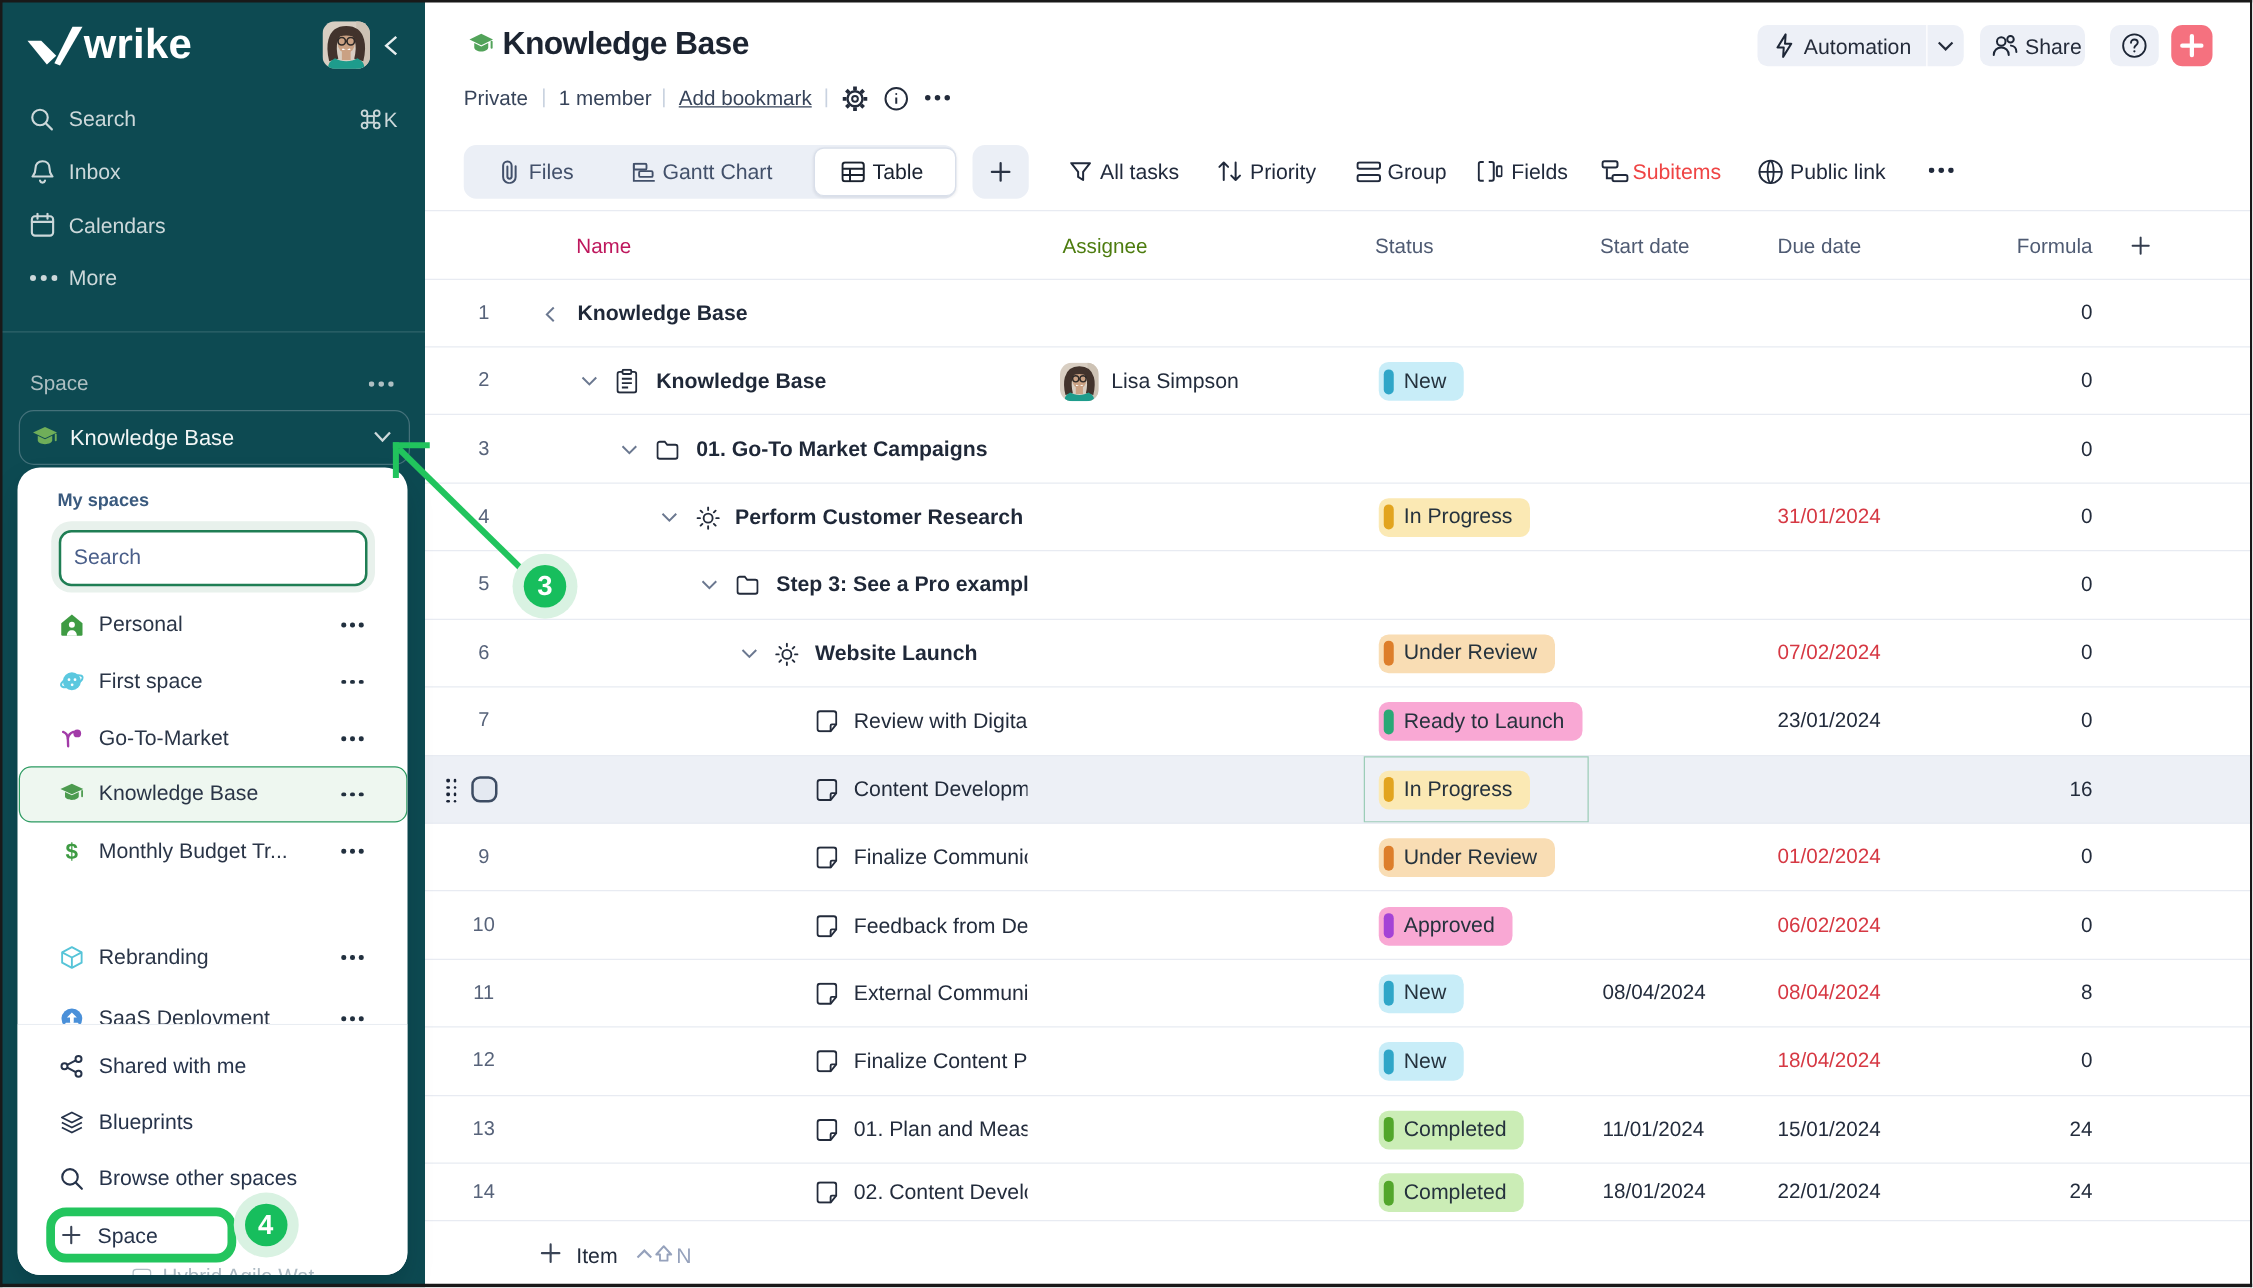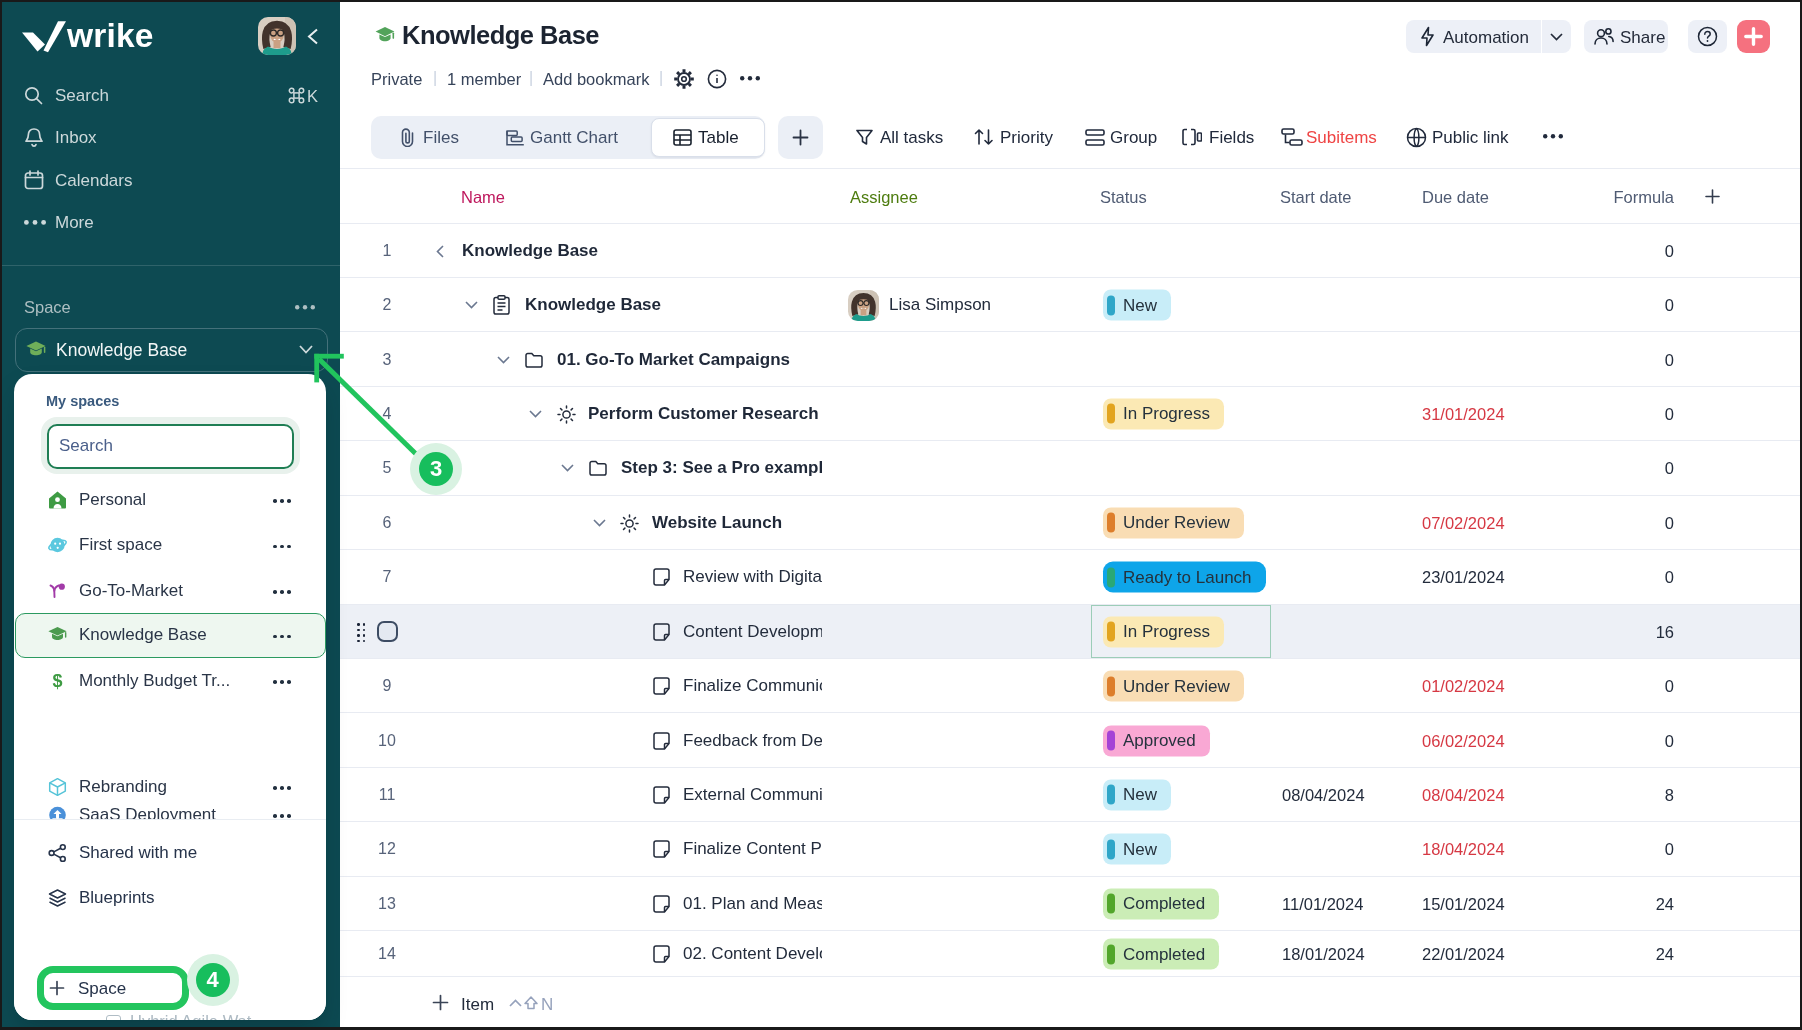--- a/index.html
+++ b/index.html
@@ -33,21 +33,21 @@
     <path d="M10 1 L19.4 5.6 L10 10.2 L0.6 5.6 Z" fill="#52a35a"></path>
     <path d="M4.4 8.4 v3.6 c0 1.8 2.5 3.2 5.6 3.2 c3.1 0 5.6 -1.4 5.6 -3.2 v-3.6 l-5.6 2.7 Z" fill="#52a35a"></path>
     <path d="M18.3 7.3 v4.8" stroke="#52a35a" stroke-width="1.6" stroke-linecap="round"></path>
   </svg>
   <div class="abs" style="left:402px;top:21px;font-size:25.5px;font-weight:bold;color:#1c2431;letter-spacing:-0.5px;">Knowledge Base</div>
 
   <div class="abs" style="left:371px;top:70px;font-size:16.5px;color:#37445a;">Private</div>
   <div class="abs" style="left:433px;top:69px;font-size:16px;color:#c9d2e0;">|</div>
   <div class="abs" style="left:447px;top:70px;font-size:16.5px;color:#37445a;">1 member</div>
   <div class="abs" style="left:529px;top:69px;font-size:16px;color:#c9d2e0;">|</div>
-  <div class="abs" style="left:543px;top:70px;font-size:16.5px;color:#37445a;">Add bookmark</div>
+  <div class="abs" style="left:543px;top:70px;font-size:16.5px;color:#37445a;text-decoration:underline;">Add bookmark</div>
   <div class="abs" style="left:659px;top:69px;font-size:16px;color:#c9d2e0;">|</div>
   <svg class="abs" style="left:673px;top:68px;" width="22" height="22" viewBox="0 0 22 22" fill="none">
     <g stroke="#232b3b">
       <circle cx="11" cy="11" r="6" stroke-width="1.9"></circle>
       <circle cx="11" cy="11" r="2.3" stroke-width="1.6"></circle>
       <g stroke-width="3">
         <path d="M11 1.2 v3 M11 17.8 v3 M1.2 11 h3 M17.8 11 h3"></path>
         <path d="M4.1 4.1 l2.1 2.1 M15.8 15.8 l2.1 2.1 M17.9 4.1 l-2.1 2.1 M6.2 15.8 l-2.1 2.1"></path>
       </g>
     </g>
@@ -257,21 +257,21 @@
       <div class="dt red" style="left:1082px;">07/02/2024</div>
       <div class="fm">0</div>
     </div>
   <div class="row" style="top:549.1px;height:54.4px;">
       <div class="rnum">7</div>
       <svg class="abs" style="left:313px;top:50%;margin-top:-9px;" width="17" height="18" viewBox="0 0 17 18" fill="none" stroke="#232b3b" stroke-width="1.5">
         <path d="M1 3 a2 2 0 0 1 2-2 h11 a2 2 0 0 1 2 2 v8.5 L11.5 17 H3 a2 2 0 0 1 -2-2 Z"></path>
         <path d="M16 11.5 h-3.5 a1 1 0 0 0 -1 1 V17"></path>
       </svg>
       <div class="nm" style="left:343px;width:139px;">Review with Digital Team</div>
-      <div class="chip" style="background:#0ea5e9;border-radius:10px;"><span class="bar" style="background:#2aa876;"></span>Ready to Launch</div>
+      <div class="chip" style="background:#f9a8d4;"><span class="bar" style="background:#2aa876;"></span>Ready to Launch</div>
       <div class="dt" style="left:1082px;">23/01/2024</div>
       <div class="fm">0</div>
     </div>
   <div class="row" style="top:603.5px;height:54.4px;background:#edf0f6;">
       <i style="position:absolute;left:17.2px;top:18.8px;width:2.4px;height:2.4px;border-radius:50%;background:#1a2336;"></i>
       <i style="position:absolute;left:17.2px;top:24.3px;width:2.4px;height:2.4px;border-radius:50%;background:#1a2336;"></i>
       <i style="position:absolute;left:17.2px;top:29.7px;width:2.4px;height:2.4px;border-radius:50%;background:#1a2336;"></i>
       <i style="position:absolute;left:17.2px;top:35.1px;width:2.4px;height:2.4px;border-radius:50%;background:#1a2336;"></i>
       <i style="position:absolute;left:22.7px;top:18.8px;width:2.4px;height:2.4px;border-radius:50%;background:#1a2336;"></i>
       <i style="position:absolute;left:22.7px;top:24.3px;width:2.4px;height:2.4px;border-radius:50%;background:#1a2336;"></i>
@@ -503,21 +503,21 @@
         <div class="dtext">Knowledge Base</div>
         <div class="ddots dot3"><i></i><i></i><i></i></div>
       </div>
     <div class="ditem" style="top:284.5px;">
         <svg class="dicon" width="19" height="19" viewBox="0 0 19 19">
           <text x="9.5" y="15.5" text-anchor="middle" font-family="Liberation Sans, sans-serif" font-size="18" font-weight="bold" fill="#3e9b43">$</text>
         </svg>
         <div class="dtext">Monthly Budget Tr...</div>
         <div class="ddots dot3"><i></i><i></i><i></i></div>
       </div>
-    <div class="ditem" style="top:390px;">
+    <div class="ditem" style="top:369px;">
         <svg class="dicon" width="19" height="19" viewBox="0 0 19 19" fill="none" stroke="#56c4d8" stroke-width="1.5" stroke-linejoin="round">
           <path d="M9.5 1.2 L17.3 5.4 V13.6 L9.5 17.8 L1.7 13.6 V5.4 Z"></path>
           <path d="M1.7 5.4 L9.5 9.5 L17.3 5.4 M9.5 9.5 V17.8"></path>
         </svg>
         <div class="dtext">Rebranding</div>
         <div class="ddots dot3"><i></i><i></i><i></i></div>
       </div>
     <div class="ditem" style="top:418.2px;">
         <svg class="dicon" width="19" height="19" viewBox="0 0 19 19">
           <circle cx="9.5" cy="9.5" r="8.3" fill="#4a90d9"></circle>
@@ -539,20 +539,27 @@
         <div class="dtext" style="color:#26334a;text-align:right;">Shared with me</div>
       </div>
     <div class="ditem" style="top:501.7px;">
         <svg class="dicon" width="19" height="19" viewBox="0 0 19 19" fill="none" stroke="#26334a" stroke-width="1.5" stroke-linejoin="round">
           <path d="M9.5 1.5 L17.5 5.5 L9.5 9.5 L1.5 5.5 Z"></path>
           <path d="M1.5 9.5 L9.5 13.5 L17.5 9.5"></path>
           <path d="M1.5 13.5 L9.5 17.5 L17.5 13.5"></path>
         </svg>
         <div class="dtext" style="color:#26334a;">Blueprints</div>
       </div>
+    <div class="ditem" style="top:546.1px;">
+        <svg class="dicon" width="19" height="19" viewBox="0 0 19 19" fill="none" stroke="#26334a" stroke-width="1.7">
+          <circle cx="8" cy="8" r="6.2"></circle>
+          <path d="M12.8 12.8 L17.5 17.5" stroke-linecap="round"></path>
+        </svg>
+        <div class="dtext" style="color:#26334a;">Browse other spaces</div>
+      </div>
     <div class="abs" style="left:23px;top:591.7px;width:152px;height:44px;border:7px solid #23c55e;border-radius:16px;box-sizing:border-box;background:#fff;"></div>
     <svg class="abs" style="left:35px;top:606px;" width="16" height="16" viewBox="0 0 16 16" stroke="#3a4456" stroke-width="1.7" stroke-linecap="round">
         <path d="M8 1.5 v13 M1.5 8 h13"></path>
       </svg>
     <div class="abs" style="left:64px;top:605px;font-size:17px;color:#26334a;">Space</div>
     <div class="abs" style="left:172.5px;top:580px;width:52px;height:52px;border-radius:50%;background:#d9f2e2;"></div>
     <div class="abs" style="left:181.5px;top:589px;width:34px;height:34px;border-radius:50%;background:#17be5d;color:#fff;font-weight:bold;font-size:22px;text-align:center;line-height:34px;">4</div>
     <div class="abs" style="left:92px;top:641px;width:15px;height:13px;border:1.6px solid #b0bdc5;border-radius:3px;box-sizing:border-box;"></div>
     <div class="abs" style="left:116px;top:638px;font-size:16.5px;color:#acb9c2;white-space:nowrap;">Hybrid Agile Wat</div>
   </div>

